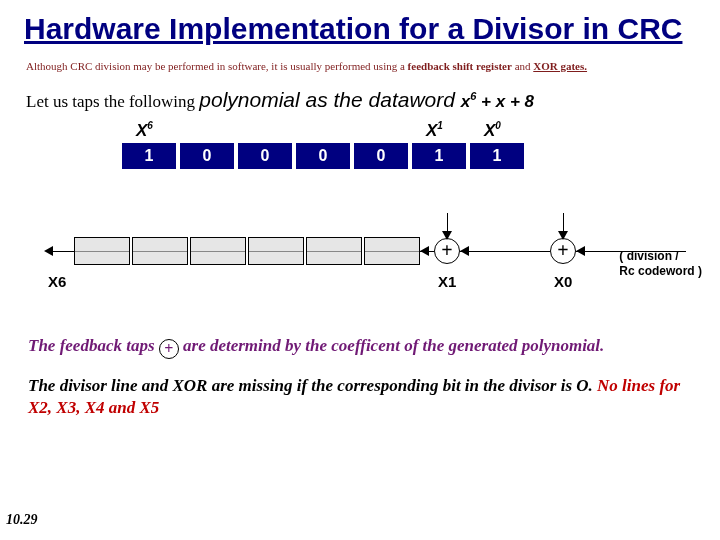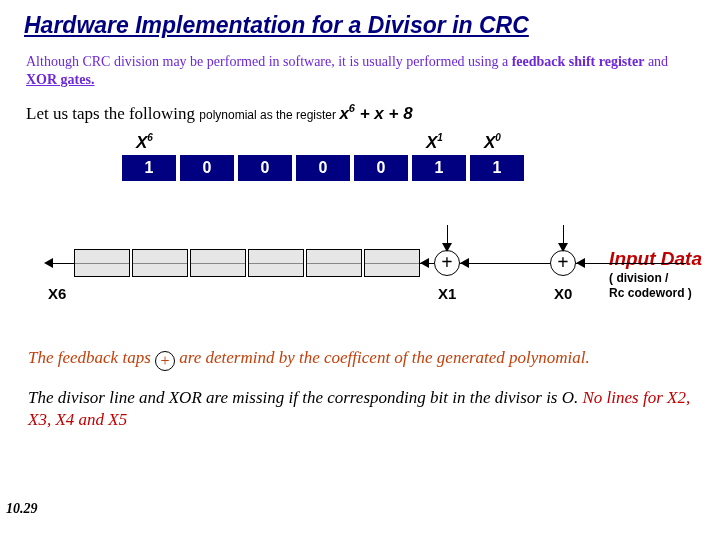--- a/index.html
+++ b/index.html
@@ -7,41 +7,40 @@
     width: 720px;
     height: 540px;
     background: #fff;
     font-family: "Times New Roman", serif;
     position: relative;
     padding: 12px 18px 0 18px;
   }
   .title {
     font-family: Arial, Helvetica, sans-serif;
     font-weight: bold;
-    font-style: italic;
-    font-size: 23px;
+    font-size: 30px;
     color: #000080;
     text-decoration: underline;
     margin-bottom: 14px;
     margin-left: 6px;
   }
   .para1 {
-    font-size: 14px;
-    color: #6d28d9;
+    font-size: 11px;
+    color: #7f1d1d;
     margin: 0 8px 14px 8px;
     line-height: 1.25;
   }
   .para1 b { font-weight: bold; }
   .para1 .ul { text-decoration: underline; }
   .para2 {
     font-size: 17px;
     color: #000;
     margin: 0 8px 8px 8px;
   }
-  .para2 .poly-word { font-family: Arial, sans-serif; font-size: 12px; }
+  .para2 .poly-word { font-style: italic; font-family: Arial, sans-serif; font-size: 21px; }
   .para2 .poly-expr { font-family: Arial, sans-serif; font-style: italic; font-weight: bold; font-size: 17px; }
   .para2 sup { font-size: 11px; font-style: italic; }
 
   .xlabels {
     position: relative;
     height: 22px;
     margin-top: 2px;
   }
   .xl {
     position: absolute;
@@ -154,90 +153,89 @@
   .axis-lbl {
     position: absolute;
     font-family: Arial, sans-serif;
     font-weight: bold;
     font-size: 15px;
   }
 
   .para3 {
     font-family: "Times New Roman", serif;
     font-style: italic;
-    font-weight: normal;
-    font-size: 17px;
-    color: #c2410c;
+    font-weight: bold;
+    font-size: 17px;
+    color: #701a75;
     margin: 26px 10px 0 10px;
     line-height: 1.35;
   }
   .xor-inline {
     display: inline-block;
     width: 20px; height: 20px;
     border: 1.5px solid #000;
     border-radius: 50%;
     font-style: normal;
     font-family: "Times New Roman", serif;
     font-size: 16px;
     text-align: center;
     line-height: 17px;
     vertical-align: -3px;
     background: #fff;
   }
   .para4 {
     font-family: "Times New Roman", serif;
     font-style: italic;
-    font-weight: normal;
+    font-weight: bold;
     font-size: 17px;
     color: #000;
     margin: 16px 10px 4px 10px;
     line-height: 1.3;
   }
   .para4 .red { color: #c00000; }
   .pagenum {
     position: absolute;
     left: 6px;
-    bottom: 23px;
+    bottom: 12px;
     font-family: "Times New Roman", serif;
     font-style: italic;
     font-weight: bold;
     font-size: 14px;
   }
 </style>
 </head>
 <body>
 
 <div class="title">Hardware Implementation for a Divisor in CRC</div>
 
 <div class="para1">
   <span>Although CRC division may be performed in software, it is usually performed using a </span><b><span>feedback shift register</span></b><span> and </span><b><span class="ul">XOR gates.</span></b>
 </div>
 
 <div class="para2">
-  <span>Let us taps the following </span><span class="poly-word">polynomial</span><span class="poly-word"> as the </span><span class="poly-word">register </span><span class="poly-expr"><span>x</span><sup>6</sup><span> + </span><span>x + 8</span></span>
+  <span>Let us taps the following </span><span class="poly-word">polynomial</span><span class="poly-word"> as the </span><span class="poly-word">dataword </span><span class="poly-expr"><span>x</span><sup>6</sup><span> + </span><span>x + 8</span></span>
 </div>
 
 <div class="xlabels">
   <div class="xl" style="left:118px"><span>X</span><sup>6</sup></div>
   <div class="xl" style="left:408px"><span>X</span><sup>1</sup></div>
   <div class="xl" style="left:466px"><span>X</span><sup>0</sup></div>
 </div>
 
 <div class="bitrow">
   <div class="bitcell" style="left:104px">1</div>
   <div class="bitcell" style="left:162px">0</div>
   <div class="bitcell" style="left:220px">0</div>
   <div class="bitcell" style="left:278px">0</div>
   <div class="bitcell" style="left:336px">0</div>
   <div class="bitcell" style="left:394px">1</div>
   <div class="bitcell" style="left:452px">1</div>
 </div>
 
 <div class="input-label">
-  <div class="il1">Input Data</div>
   <div class="il2">( division /</div>
   <div class="il2" style="text-align:left">Rc codeword )</div>
 </div>
 
 <div class="diagram">
 
   <div class="reg" style="left:56px"></div>
   <div class="reg" style="left:114px"></div>
   <div class="reg" style="left:172px"></div>
   <div class="reg" style="left:230px"></div>

